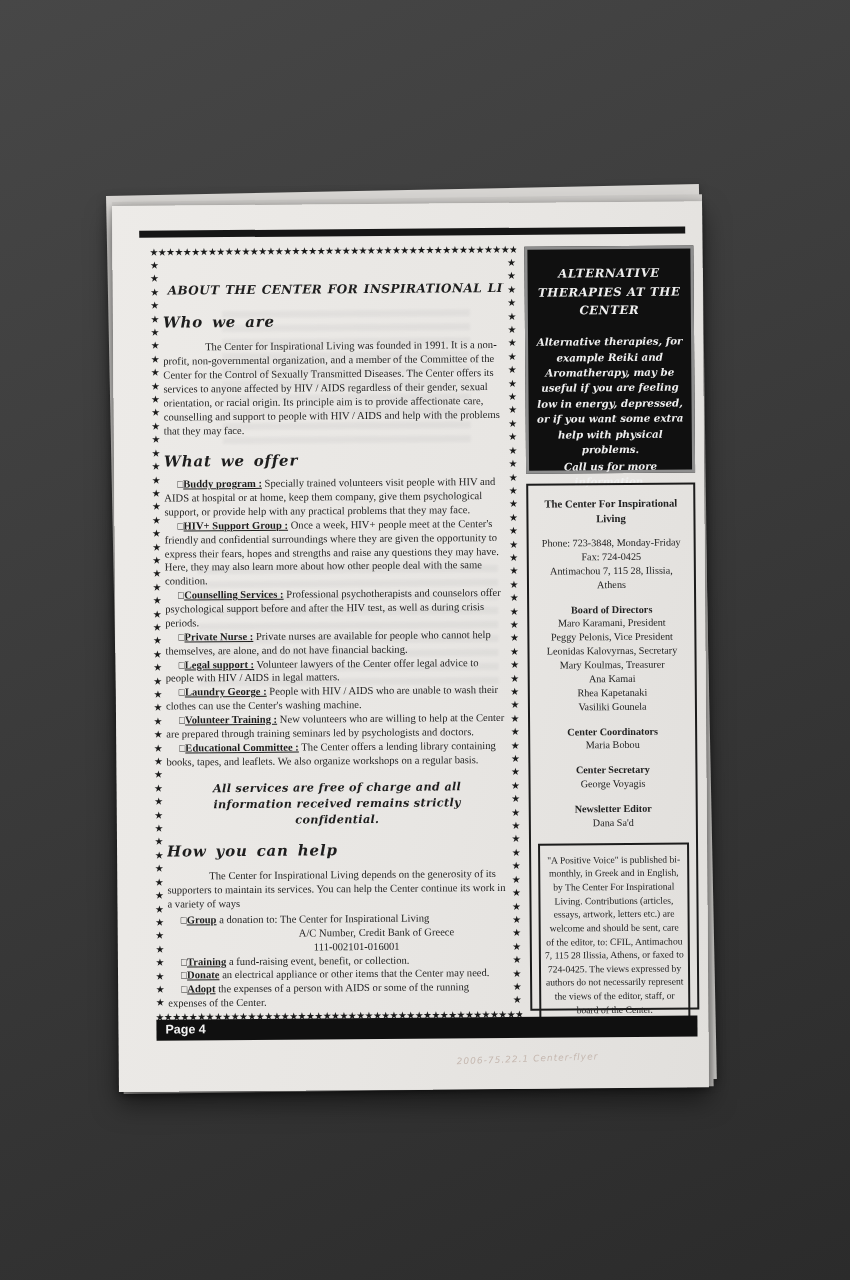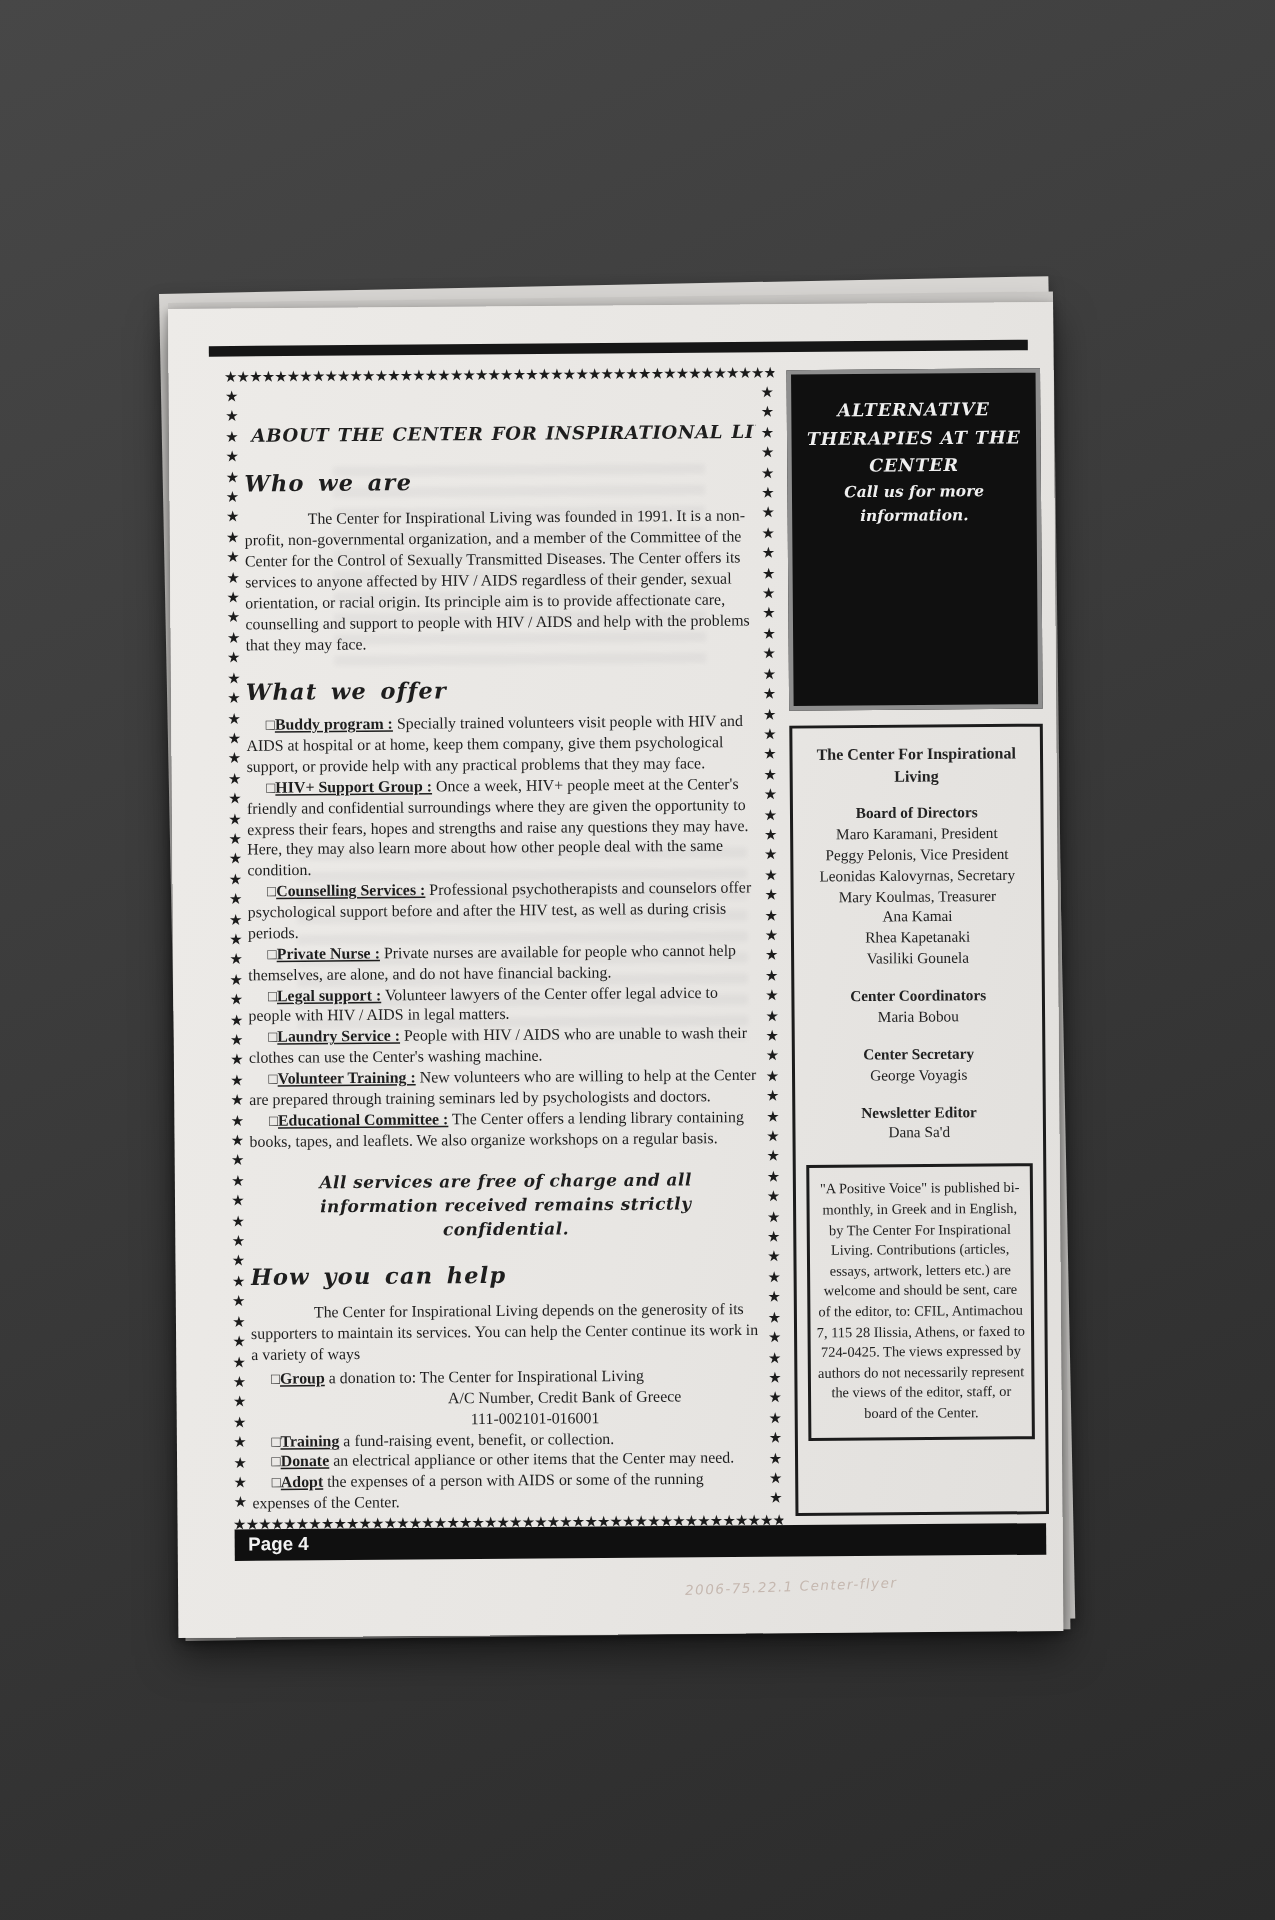--- a/index.html
+++ b/index.html
@@ -234,46 +234,53 @@
       <h2 class="sec-head">Who we are</h2>
       <p class="lead">The Center for Inspirational Living was founded in 1991.  It is a non-profit, non-governmental organization, and a member of the Committee of the Center for the Control of Sexually Transmitted Diseases.  The Center offers its services to anyone affected by HIV / AIDS regardless of their gender, sexual orientation, or racial origin.  Its principle aim is to provide affectionate care, counselling and support to people with HIV / AIDS and help with the problems that they may face.</p>
 
       <h2 class="sec-head">What we offer</h2>
 
       <p class="item"><span class="sq">□</span><b>Buddy program :</b><span> Specially trained volunteers visit people with HIV and AIDS at hospital or at home, keep them company, give them psychological support, or provide help with any practical problems that they may face.</span></p>
       <p class="item"><span class="sq">□</span><b>HIV+ Support Group :</b><span> Once a week, HIV+ people meet at the Center's friendly and confidential surroundings where they are given the opportunity to express their fears, hopes and strengths and raise any questions they may have.  Here, they may also learn more about how other people deal with the same condition.</span></p>
       <p class="item"><span class="sq">□</span><b>Counselling Services :</b><span> Professional psychotherapists and counselors offer psychological support before and after the HIV test, as well as during crisis periods.</span></p>
       <p class="item"><span class="sq">□</span><b>Private Nurse :</b><span> Private nurses are available for people who cannot help themselves, are alone, and do not have financial backing.</span></p>
       <p class="item"><span class="sq">□</span><b>Legal support :</b><span> Volunteer lawyers of the Center offer legal advice to people with HIV / AIDS in legal matters.</span></p>
-      <p class="item"><span class="sq">□</span><b>Laundry Service :</b><span> People with HIV / AIDS who are unable to wash their clothes can use the Center's washing machine.</span></p>
+      <p class="item"><span class="sq">□</span><b>Laundry George :</b><span> People with HIV / AIDS who are unable to wash their clothes can use the Center's washing machine.</span></p>
       <p class="item"><span class="sq">□</span><b>Volunteer Training :</b><span> New volunteers who are willing to help at the Center are prepared through training seminars led by psychologists and doctors.</span></p>
       <p class="item"><span class="sq">□</span><b>Educational Committee :</b><span> The Center offers a lending library containing books, tapes, and leaflets.  We also organize workshops on a regular basis.</span></p>
 
       <p class="free-note">All services are free of charge and all information received remains strictly confidential.</p>
 
       <h2 class="sec-head">How you can help</h2>
       <p class="lead">The Center for Inspirational Living depends on the generosity of its supporters to maintain its services.  You can help the Center continue its work in a variety of ways</p>
 
       <p class="item"><span class="sq">□</span><b>Group</b><span> a donation to: The Center for Inspirational Living</span></p>
       <p class="acct1">A/C Number, Credit Bank of Greece</p>
       <p class="acct2">111-002101-016001</p>
 
       <p class="item"><span class="sq">□</span><b>Training</b><span> a fund-raising event, benefit, or collection.</span></p>
       <p class="item"><span class="sq">□</span><b>Donate</b><span> an electrical appliance or other items that the Center may need.</span></p>
       <p class="item"><span class="sq">□</span><b>Adopt</b><span> the expenses of a person with AIDS or some of the running expenses of the Center.</span></p>
     </div>
   </div>
 
   <div class="alt-box">
     <div class="alt-title">ALTERNATIVE THERAPIES AT THE CENTER</div>
+    <div class="alt-body">Alternative therapies, for example Reiki and Aromatherapy, may be useful if you are feeling low in energy, depressed, or if you want some extra help with physical problems.</div>
     <div class="alt-call">Call us for more information.</div>
   </div>
 
   <div class="contact-box">
     <div class="c-name">The Center For Inspirational Living</div>
+    <div class="c-block">
+      <div>Phone: 723-3848,  Monday-Friday</div>
+      <div>Fax: 724-0425</div>
+      <div>Antimachou 7, 115 28, Ilissia,</div>
+      <div>Athens</div>
+    </div>
     <div class="c-head">Board of Directors</div>
     <div>Maro Karamani, President</div>
     <div>Peggy Pelonis, Vice President</div>
     <div>Leonidas Kalovyrnas, Secretary</div>
     <div>Mary Koulmas, Treasurer</div>
     <div>Ana Kamai</div>
     <div>Rhea Kapetanaki</div>
     <div>Vasiliki Gounela</div>
     <div class="c-head">Center Coordinators</div>
     <div>Maria Bobou</div>

